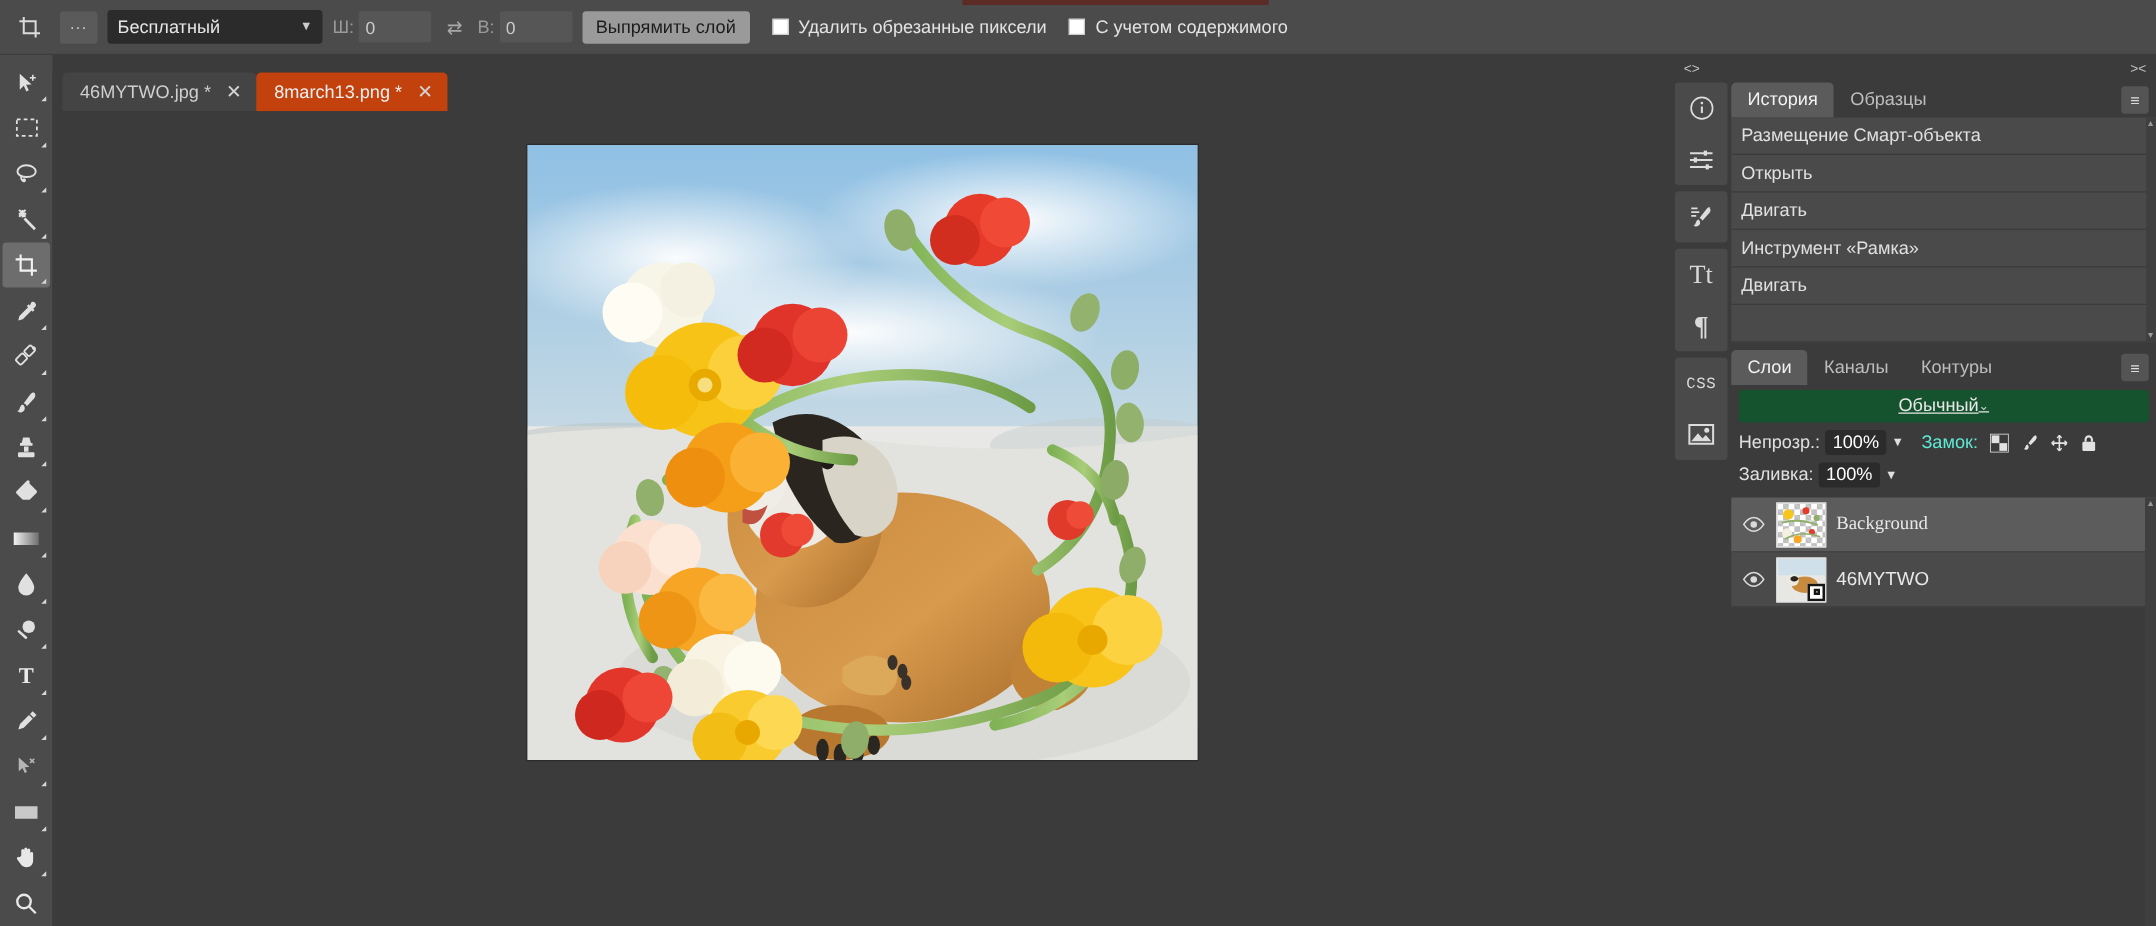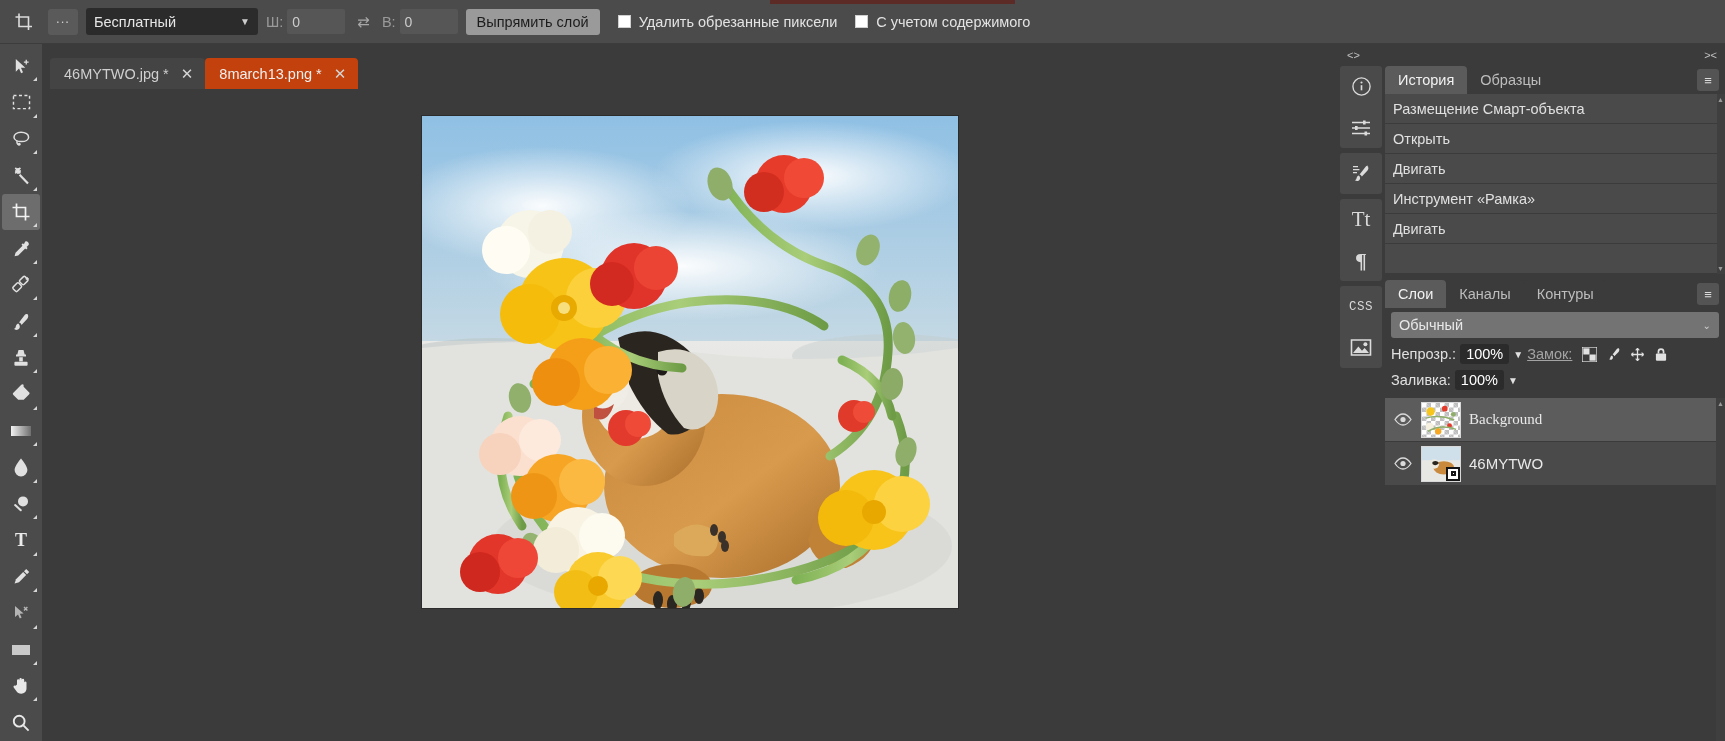--- a/index.html
+++ b/index.html
@@ -158,35 +158,35 @@
   .hist-arrow-up, .hist-arrow-dn {
     position: absolute; right: 1px; width: 7px; color: #9a9a9a; font-size: 7px; text-align: center;
   }
   .hist-arrow-up { top: 2px; }
   .hist-arrow-dn { bottom: 2px; }
 
   
   .layers-panel { margin-top: 6px; display: flex; flex-direction: column; flex: 1; min-height: 0; }
   .blend-row { padding: 4px 6px 0 6px; background: #3b3b3b; }
   .blend-select {
-    width: 100%; height: 26px; background: #737373; border-radius: 3px;
+    width: 100%; height: 26px; background: #14532d; border-radius: 3px;
     color: #e8e8e8; font-size: 14.5px; display: flex; align-items: center;
-    justify-content: space-between; padding: 0 8px; cursor: pointer;
+    justify-content: center; padding: 0 8px; cursor: pointer; text-decoration: underline;
   }
   .blend-select .chev { font-size: 10px; color: #cfcfcf; }
   .opacity-row, .fill-row {
     display: flex; align-items: center; gap: 4px; padding: 6px 6px 0 6px;
     color: #e0e0e0; font-size: 14.5px;
   }
   .pct-box {
     background: #2b2b2b; border-radius: 3px; color: #ffffff; font-size: 14.5px;
     padding: 2px 6px; min-width: 46px; text-align: center; cursor: pointer;
   }
   .tri { color: #e0e0e0; font-size: 10px; cursor: pointer; }
-  .lock-label { color: #a3a3a3; text-decoration: underline; }
+  .lock-label { margin-left: 10px; color: #5eead4; }
   .lock-icons { display: flex; align-items: center; gap: 9px; margin-left: 6px; color: #e2e2e2; }
   .lock-icons span { display: flex; align-items: center; cursor: pointer; }
 
   .layers-list { margin-top: 8px; flex: 1; background: #3b3b3b; position: relative; }
   .layer-row {
     height: 44px; display: flex; align-items: center; gap: 8px; padding-left: 8px;
     border-bottom: 1px solid #3b3b3b; background: #4a4a4a; cursor: pointer;
   }
   .layer-row.selected { background: #5c5c5c; font-family: Liberation Serif, serif; }
   .eye { width: 20px; color: #d8d8d8; display: flex; align-items: center; justify-content: center; }

